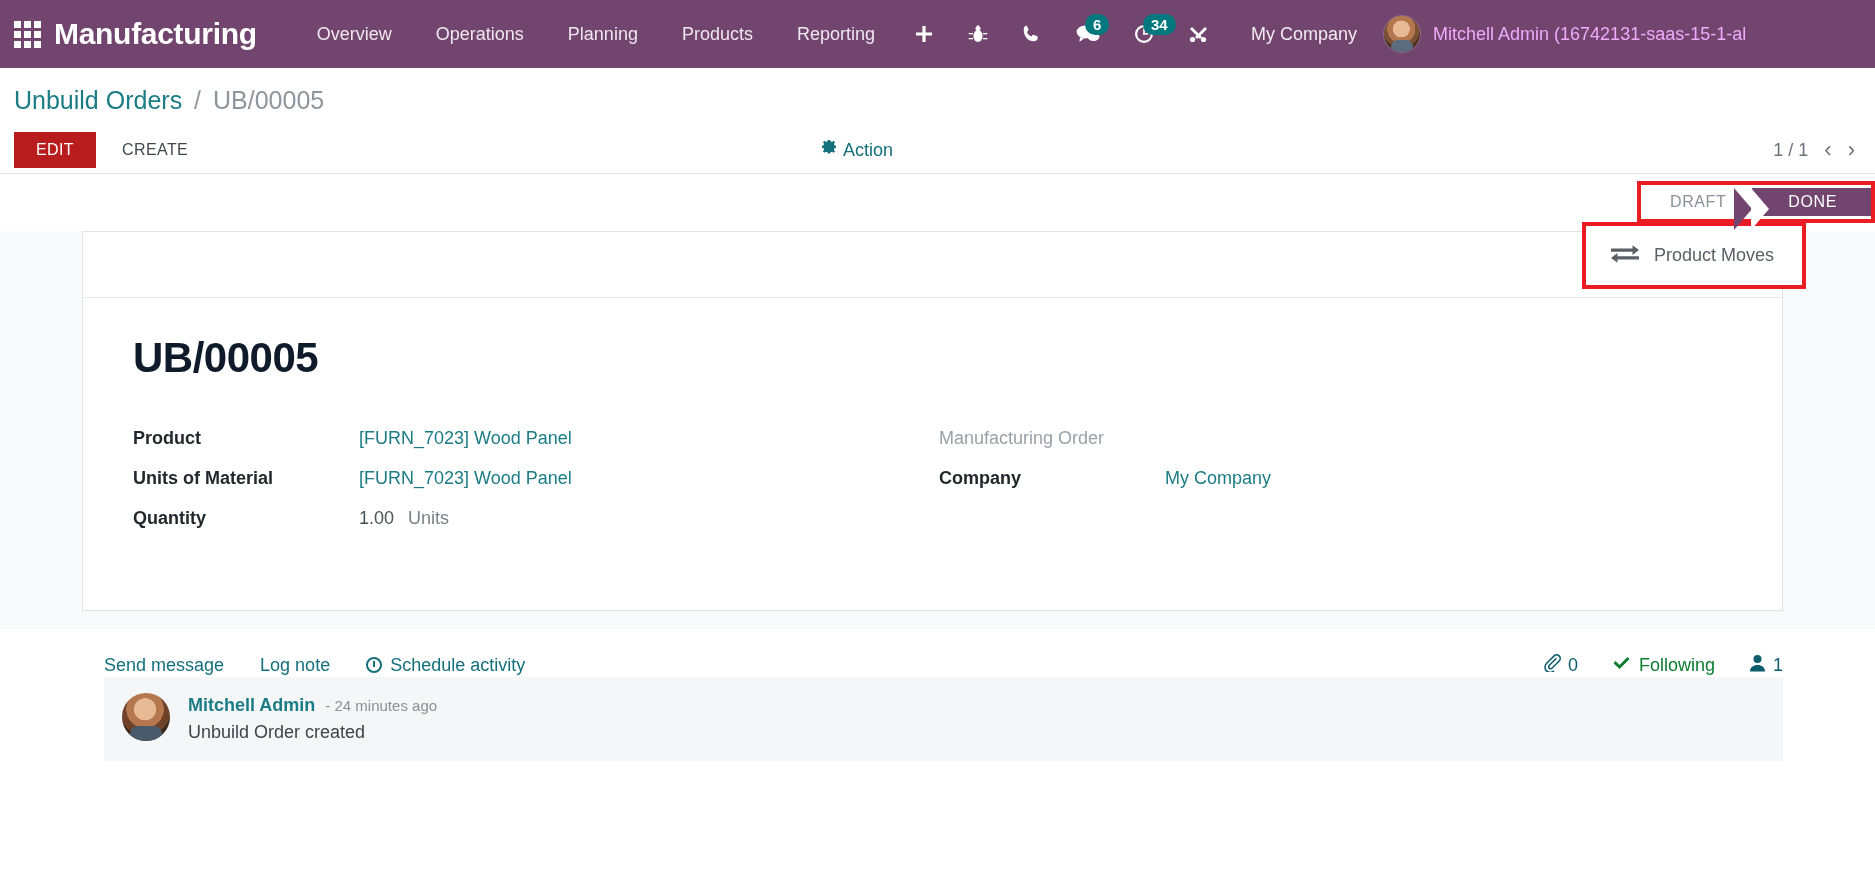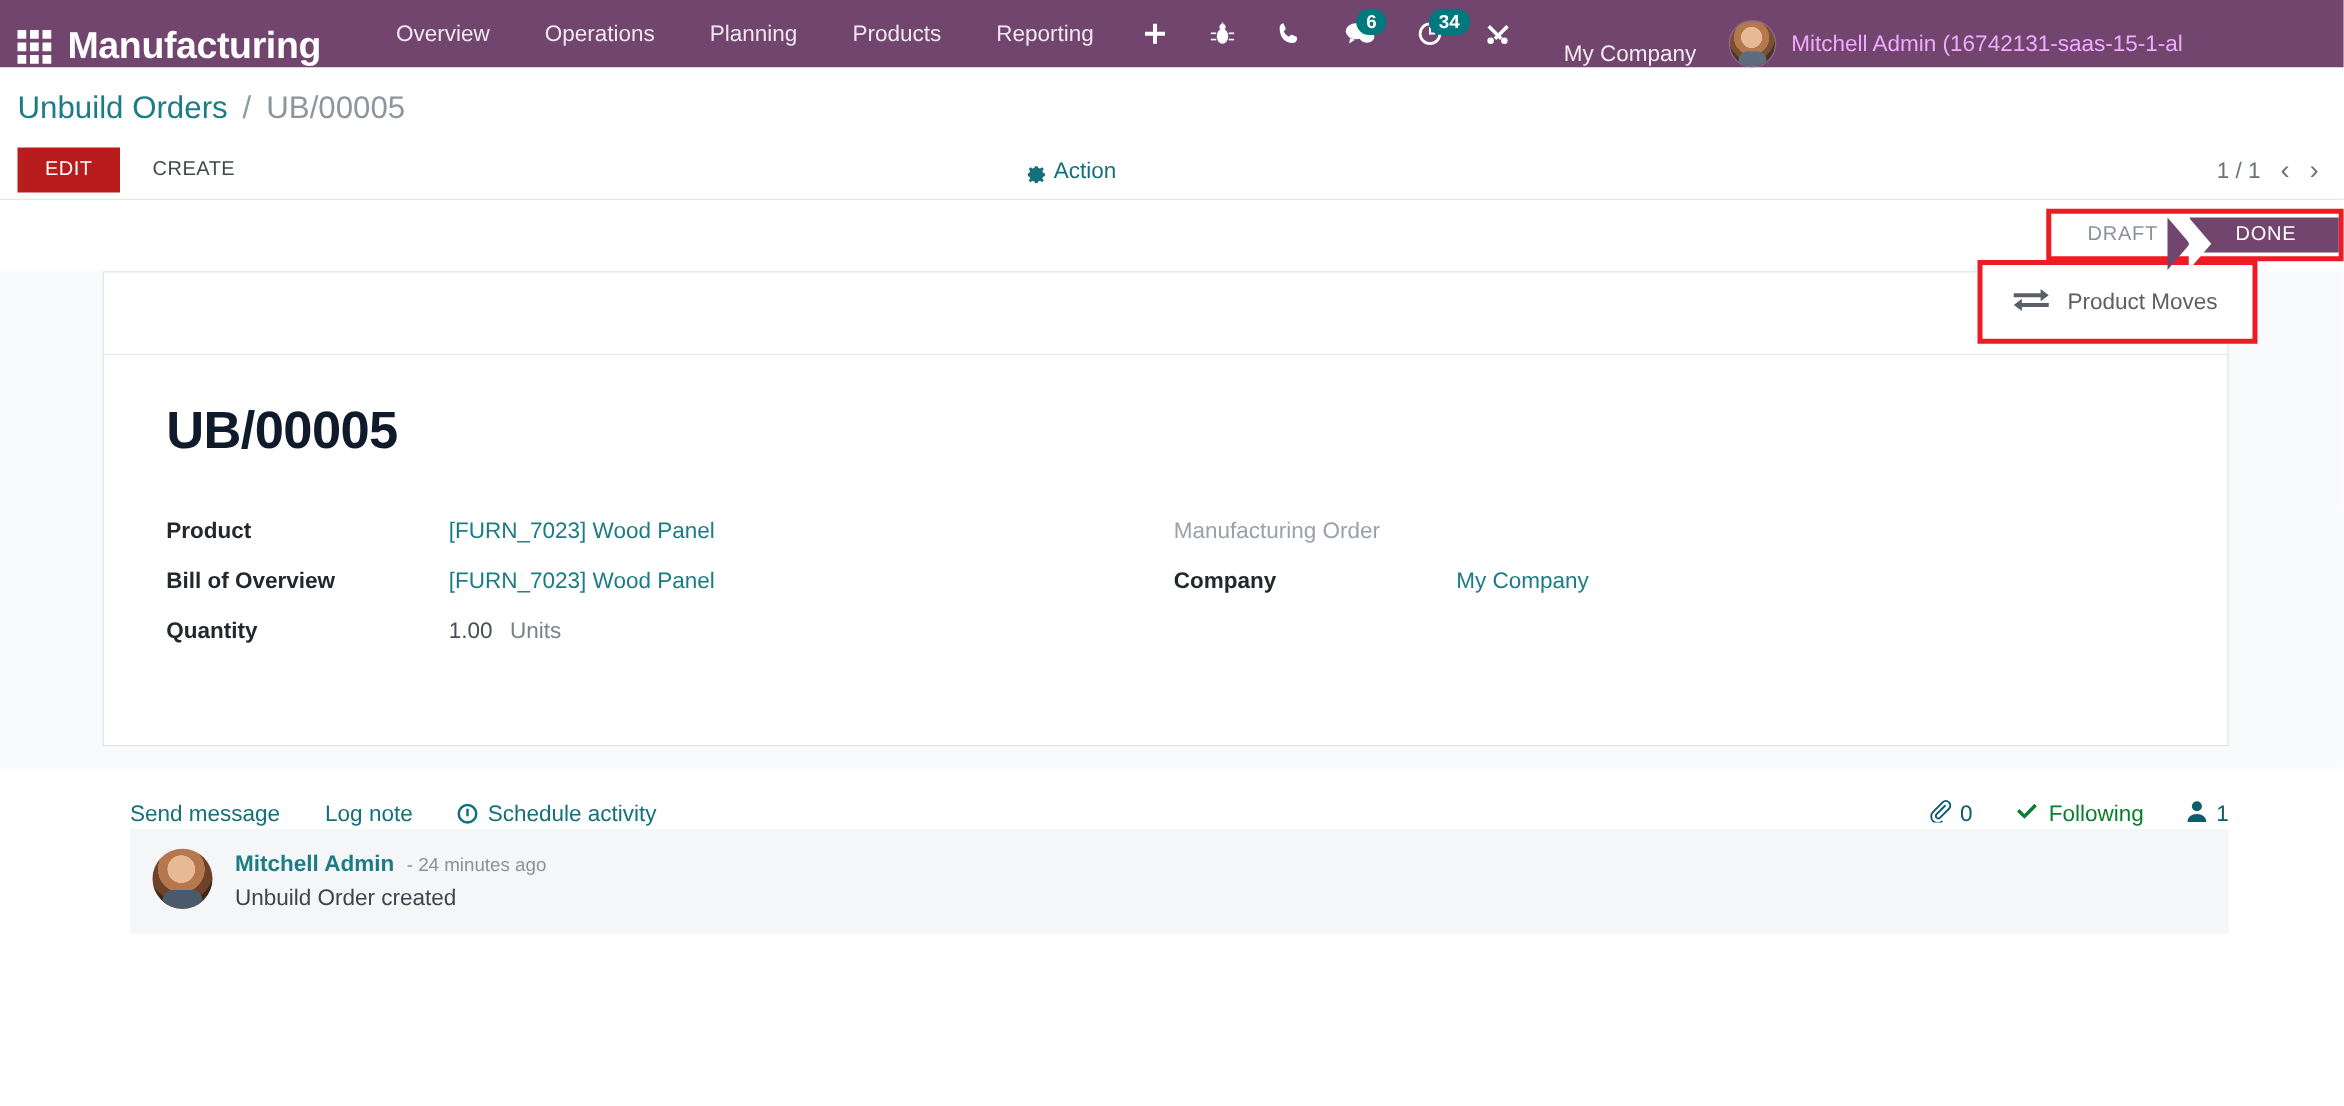--- a/index.html
+++ b/index.html
@@ -6,24 +6,24 @@
   html, body {
     margin: 0; padding: 0;
     width: 1875px; height: 885px;
     background: #ffffff;
     font-family: "Liberation Sans", sans-serif;
     overflow: hidden;
   }
 
   
   .navbar {
-    height: 54px;
+    height: 68px;
     background: #71456e;
     display: flex;
-    align-items: flex-end;
+    align-items: center;
     padding: 0 0 0 10px;
     color: #ffffff;
     white-space: nowrap;
     overflow: hidden;
   }
   .apps-grid {
     width: 34px; height: 34px;
     display: grid;
     grid-template-columns: repeat(3, 7px);
     grid-template-rows: repeat(3, 7px);
@@ -131,21 +131,21 @@
     border: none;
     cursor: pointer;
     margin-left: 8px;
   }
   .action-btn {
     position: absolute;
     left: 822px;
     font-size: 18px;
     color: #13707c;
     cursor: pointer;
-    display: flex; align-items: flex-end; gap: 7px;
+    display: flex; align-items: flex-start; gap: 7px;
   }
   .gear {
     display: inline-block; width: 14px; height: 14px;
     background: #13707c;
     clip-path: polygon(43% 0,57% 0,61% 13%,72% 17%,83% 9%,93% 19%,85% 30%,89% 41%,100% 45%,100% 59%,89% 63%,85% 74%,93% 85%,83% 95%,72% 87%,61% 91%,57% 100%,43% 100%,39% 91%,28% 87%,17% 95%,7% 85%,15% 74%,11% 63%,0 59%,0 45%,11% 41%,15% 30%,7% 19%,17% 9%,28% 17%,39% 13%);
   }
   .pager {
     margin-left: auto;
     display: flex; align-items: flex-end; gap: 16px;
     font-size: 18px; color: #6b7279;
@@ -457,21 +457,21 @@
     <div class="sheet-body">
       <h1 class="record-title">UB/00005</h1>
 
       <div class="fields">
 
         <div class="f-label">Product</div>
         <div class="f-val-link">[FURN_7023] Wood Panel</div>
         <div class="f-label muted">Manufacturing Order</div>
         <div class="f-val-plain"></div>
 
-        <div class="f-label">Bill of Overview</div>
+        <div class="f-label">Units of Material</div>
         <div class="f-val-link">[FURN_7023] Wood Panel</div>
         <div class="f-label">Company</div>
         <div class="f-val-link">My Company</div>
 
         <div class="f-label">Quantity</div>
         <div>
           <span class="f-val-qty">1.00</span>
           <span class="qty-unit">Units</span>
         </div>
         <div></div>

